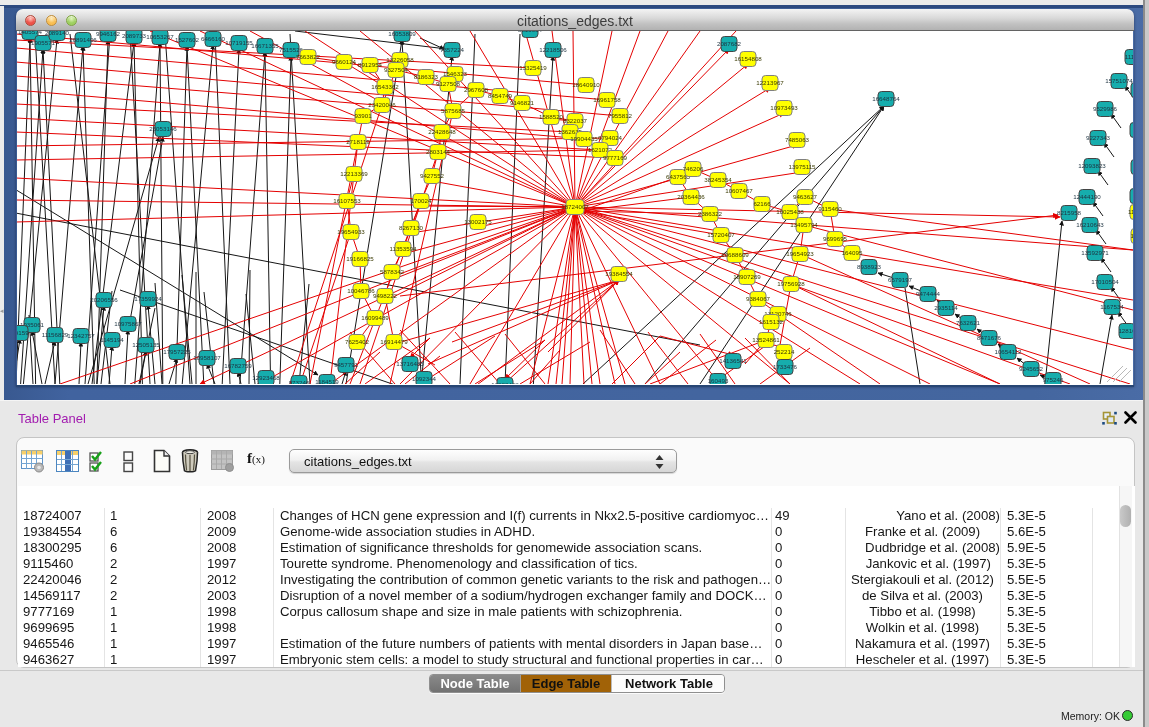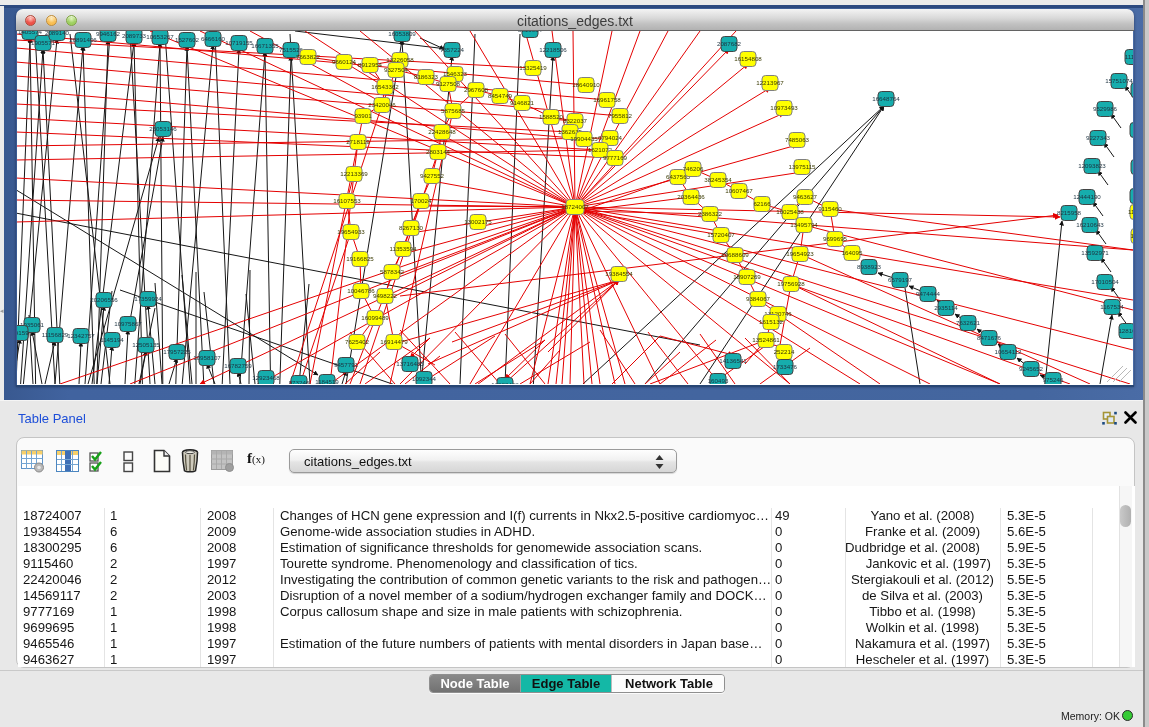--- a/index.html
+++ b/index.html
@@ -597,21 +597,21 @@
           </g>
         </svg>
       </div>
     </div>
     <div class="a" style="left:16px;top:385px;width:1118px;height:2px;background:#274674"></div>
     <div class="a" style="left:0;top:306px;width:5px;height:10px;color:#9a9a9a;font-size:7px;line-height:10px">◂</div>
     <div class="a" style="left:1143px;top:0;width:6px;height:727px;background:#c9c9c9"></div>
     <div class="a" style="left:1143px;top:0;width:2px;height:727px;background:#8b8b8b"></div>
     <div class="a" style="left:0;top:400px;width:1143px;height:327px;background:#e8e8e8"></div>
     <div class="a" style="left:0;top:400px;width:1143px;height:1px;background:#f5f5f5"></div>
-    <div class="a" style="left:18px;top:411px;font-size:13px;color:#1d4ed8">Table Panel</div>
+    <div class="a" style="left:18px;top:411px;font-size:13px;color:#a21caf">Table Panel</div>
     <svg class="a" style="left:1102px;top:411px" width="15" height="14" viewBox="0 0 15 14">
 <rect x="1.5" y="1.5" width="6.5" height="6.5" fill="#e8f0fa" stroke="#a59435" stroke-width="1.6"></rect>
 <rect x="5.5" y="5.5" width="6.5" height="6.5" fill="#dde9f8" stroke="#a59435" stroke-width="1.6"></rect>
 <rect x="12.2" y="0.8" width="2.6" height="2.6" fill="#1c4b82"></rect>
 <rect x="0.2" y="11" width="2.6" height="2.6" fill="#1c4b82"></rect>
 <rect x="12.2" y="11" width="2.6" height="2.6" fill="#1c4b82"></rect>
 </svg>
     <svg class="a" style="left:1124px;top:411px" width="13" height="13" viewBox="0 0 13 13">
 <path d="M1.5,1.5 L11.5,11.5 M11.5,1.5 L1.5,11.5" stroke="#000" stroke-width="2.6" stroke-linecap="round"></path>
 </svg>
@@ -664,39 +664,39 @@
       </svg>
     </div>
     <div class="a" style="left:18px;top:486px;width:1117px;height:181px;background:#fff"></div>
     <div class="a" style="left:0;top:508px;width:1135px;height:159px;overflow:hidden">
       <div class="brow" style="top:0px">
         <div class="bc" style="left:23px;width:86px">18724007</div>
         <div class="bc" style="left:110px;width:90px">1</div>
         <div class="bc" style="left:207px;width:68px">2008</div>
         <div class="bc" style="left:280px;width:492px">Changes of HCN gene expression and I(f) currents in Nkx2.5-positive cardiomyoc…</div>
         <div class="bc" style="left:775px;width:70px">49</div>
-        <div class="bc" style="left:845px;width:155px;text-align:center">Yano et al. (2008)</div>
+        <div class="bc" style="left:845px;width:155px;text-align:right">Yano et al. (2008)</div>
         <div class="bc" style="left:1007px;width:85px">5.3E-5</div>
       </div>
       <div class="brow" style="top:16px">
         <div class="bc" style="left:23px;width:86px">19384554</div>
         <div class="bc" style="left:110px;width:90px">6</div>
         <div class="bc" style="left:207px;width:68px">2009</div>
         <div class="bc" style="left:280px;width:492px">Genome-wide association studies in ADHD.</div>
         <div class="bc" style="left:775px;width:70px">0</div>
         <div class="bc" style="left:845px;width:155px;text-align:center">Franke et al. (2009)</div>
         <div class="bc" style="left:1007px;width:85px">5.6E-5</div>
       </div>
       <div class="brow" style="top:32px">
         <div class="bc" style="left:23px;width:86px">18300295</div>
         <div class="bc" style="left:110px;width:90px">6</div>
         <div class="bc" style="left:207px;width:68px">2008</div>
         <div class="bc" style="left:280px;width:492px">Estimation of significance thresholds for genomewide association scans.</div>
         <div class="bc" style="left:775px;width:70px">0</div>
-        <div class="bc" style="left:845px;width:155px;text-align:left">Dudbridge et al. (2008)</div>
+        <div class="bc" style="left:845px;width:155px;text-align:right">Dudbridge et al. (2008)</div>
         <div class="bc" style="left:1007px;width:85px">5.9E-5</div>
       </div>
       <div class="brow" style="top:48px">
         <div class="bc" style="left:23px;width:86px">9115460</div>
         <div class="bc" style="left:110px;width:90px">2</div>
         <div class="bc" style="left:207px;width:68px">1997</div>
         <div class="bc" style="left:280px;width:492px">Tourette syndrome. Phenomenology and classification of tics.</div>
         <div class="bc" style="left:775px;width:70px">0</div>
         <div class="bc" style="left:836px;width:155px;text-align:right">Jankovic et al. (1997)</div>
         <div class="bc" style="left:1007px;width:85px">5.3E-5</div>
@@ -742,35 +742,36 @@
         <div class="bc" style="left:207px;width:68px">1997</div>
         <div class="bc" style="left:280px;width:492px">Estimation of the future numbers of patients with mental disorders in Japan base…</div>
         <div class="bc" style="left:775px;width:70px">0</div>
         <div class="bc" style="left:845px;width:155px;text-align:center">Nakamura et al. (1997)</div>
         <div class="bc" style="left:1007px;width:85px">5.3E-5</div>
       </div>
       <div class="brow" style="top:144px">
         <div class="bc" style="left:23px;width:86px">9463627</div>
         <div class="bc" style="left:110px;width:90px">1</div>
         <div class="bc" style="left:207px;width:68px">1997</div>
+        <div class="bc" style="left:280px;width:492px">Embryonic stem cells: a model to study structural and functional properties in car…</div>
         <div class="bc" style="left:775px;width:70px">0</div>
         <div class="bc" style="left:845px;width:155px;text-align:center">Hescheler et al. (1997)</div>
         <div class="bc" style="left:1007px;width:85px">5.3E-5</div>
       </div>
     </div>
     <div class="a" style="left:104px;top:508px;width:1px;height:159px;background:#e4e4e4"></div>
     <div class="a" style="left:200px;top:508px;width:1px;height:159px;background:#e4e4e4"></div>
     <div class="a" style="left:273px;top:508px;width:1px;height:159px;background:#e4e4e4"></div>
     <div class="a" style="left:771px;top:508px;width:1px;height:159px;background:#e4e4e4"></div>
     <div class="a" style="left:845px;top:508px;width:1px;height:159px;background:#e4e4e4"></div>
     <div class="a" style="left:1000px;top:508px;width:1px;height:159px;background:#e4e4e4"></div>
     <div class="a" style="left:1092px;top:508px;width:1px;height:159px;background:#e4e4e4"></div>
     <div class="a" style="left:1119px;top:486px;width:13px;height:181px;background:#f6f6f6;border-left:1px solid #e2e2e2"></div>
     <div class="a" style="left:1120px;top:505px;width:11px;height:22px;background:linear-gradient(90deg,#c9c9c9,#b0b0b0);border-radius:6px"></div>
     <div class="a" style="left:0;top:670px;width:1143px;height:1px;background:#c9c9c9"></div>
     <div class="a" style="left:0;top:671px;width:1143px;height:56px;background:#e8e8e8"></div>
     <div class="a" style="left:429px;top:674px;width:296px;height:19px;border:1px solid #8f8f8f;border-radius:4px;overflow:hidden;box-shadow:0 1px 0 rgba(255,255,255,.8)">
       <div class="a" style="left:0;top:0;width:90px;height:19px;background:linear-gradient(#8a8a8a,#6f6f6f);color:#fff;font-size:13px;font-weight:bold;text-align:center;line-height:18px">Node Table</div>
-      <div class="a" style="left:90px;top:0;width:91px;height:19px;background:#14b8a6;color:#111;font-size:13px;font-weight:bold;text-align:center;line-height:18px;border-left:1px solid #9d9d9d">Edge Table</div>
+      <div class="a" style="left:90px;top:0;width:91px;height:19px;background:#a16207;color:#111;font-size:13px;font-weight:bold;text-align:center;line-height:18px;border-left:1px solid #9d9d9d">Edge Table</div>
       <div class="a" style="left:181px;top:0;width:115px;height:19px;background:#fcfcfc;color:#111;font-size:13px;font-weight:bold;text-align:center;line-height:18px;border-left:1px solid #bbb">Network Table</div>
     </div>
     <div class="a" style="left:1061px;top:710px;font-size:10.5px;color:#222">Memory: OK</div>
     <div class="a" style="left:1122px;top:710px;width:11px;height:11px;border-radius:50%;background:#35cb35;border:1px solid #2a2a2a"></div>
   </div>
 </body></html>

